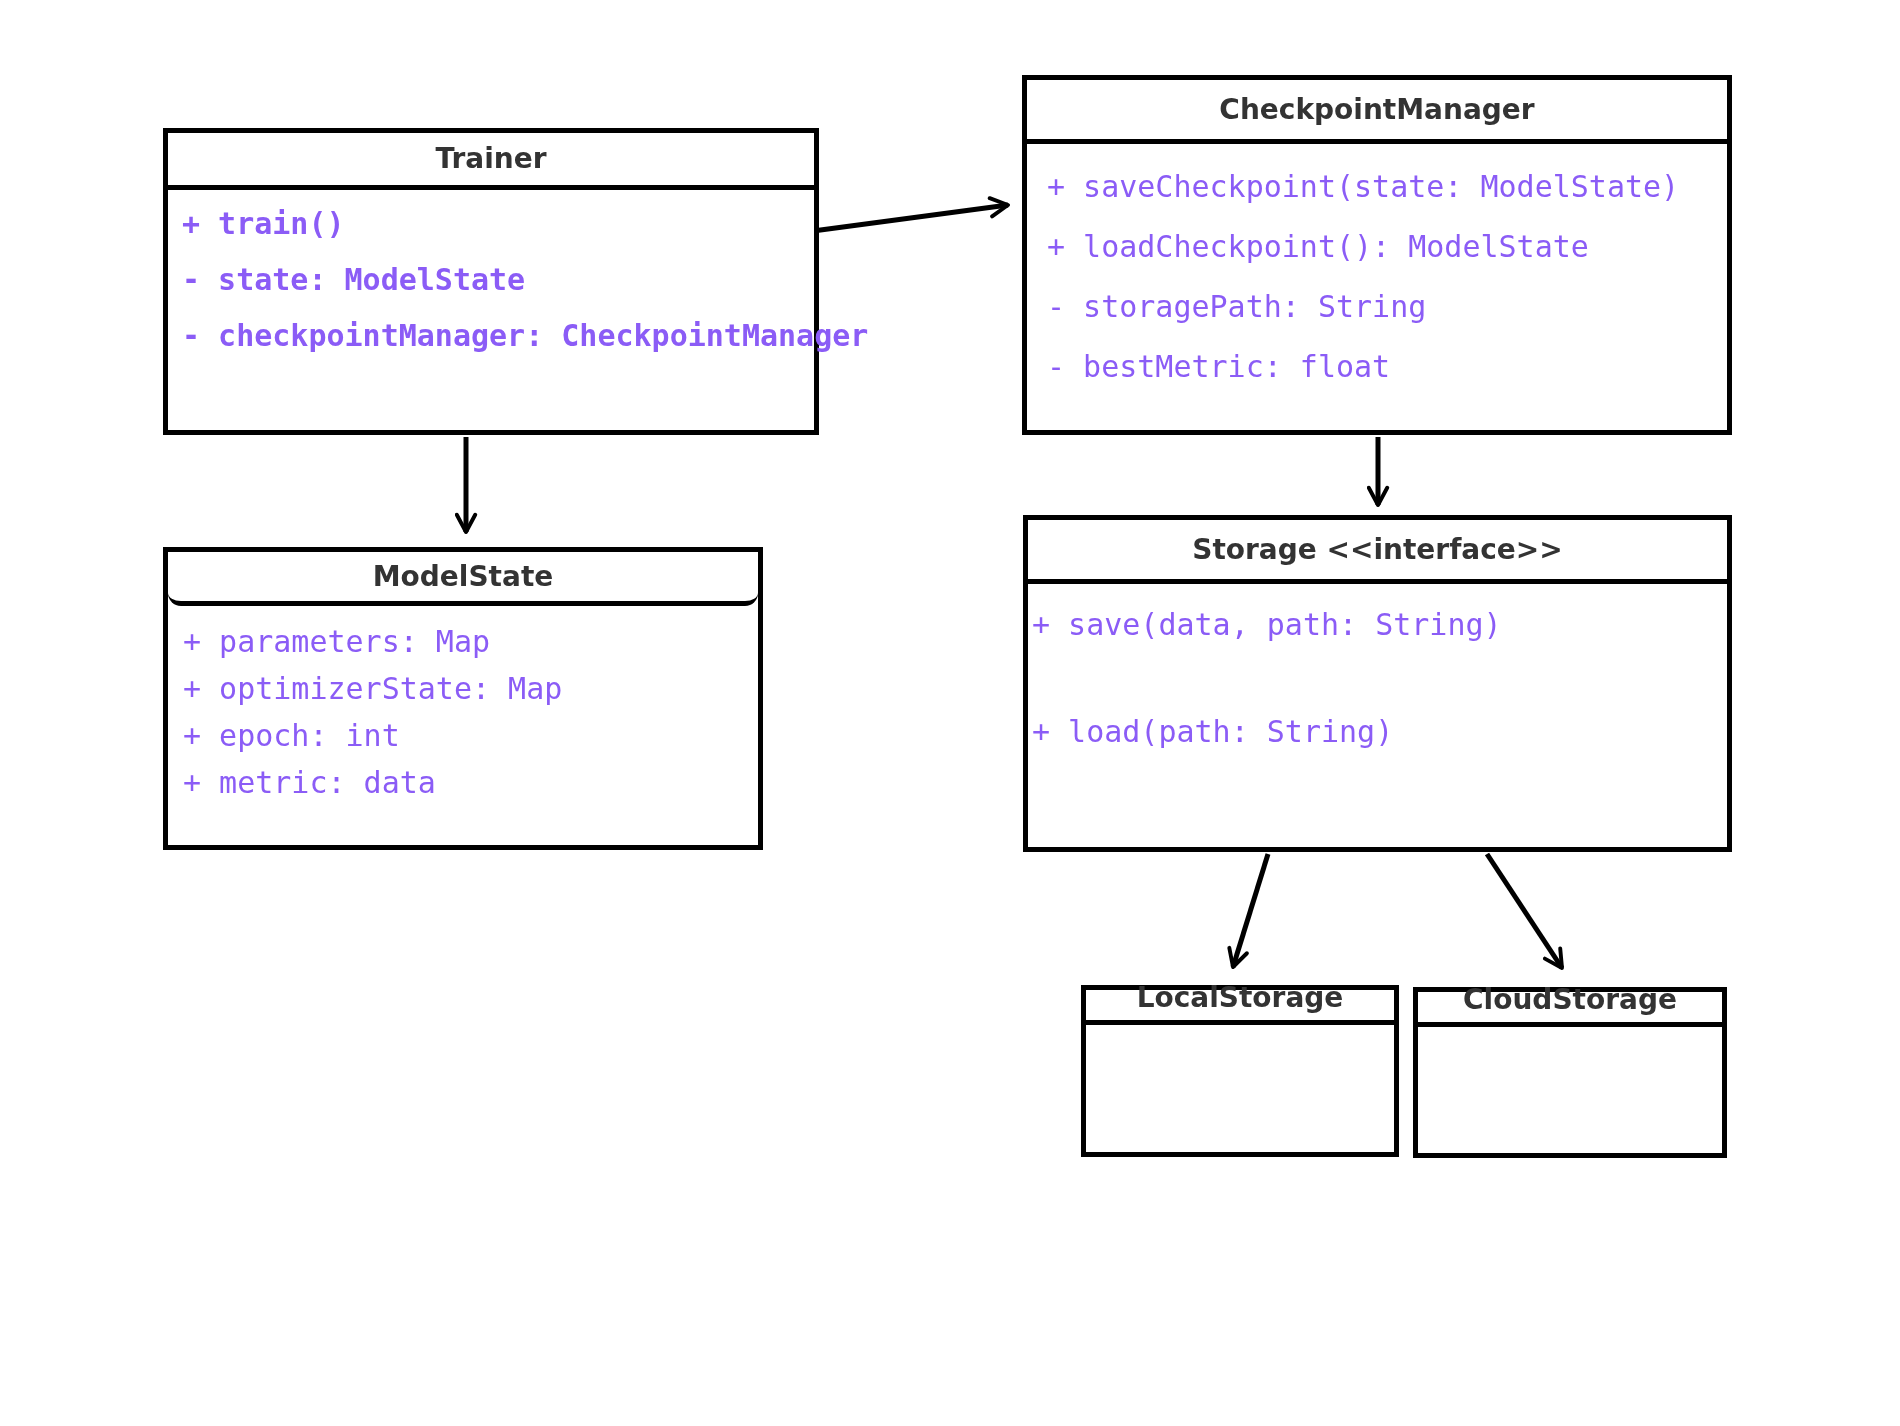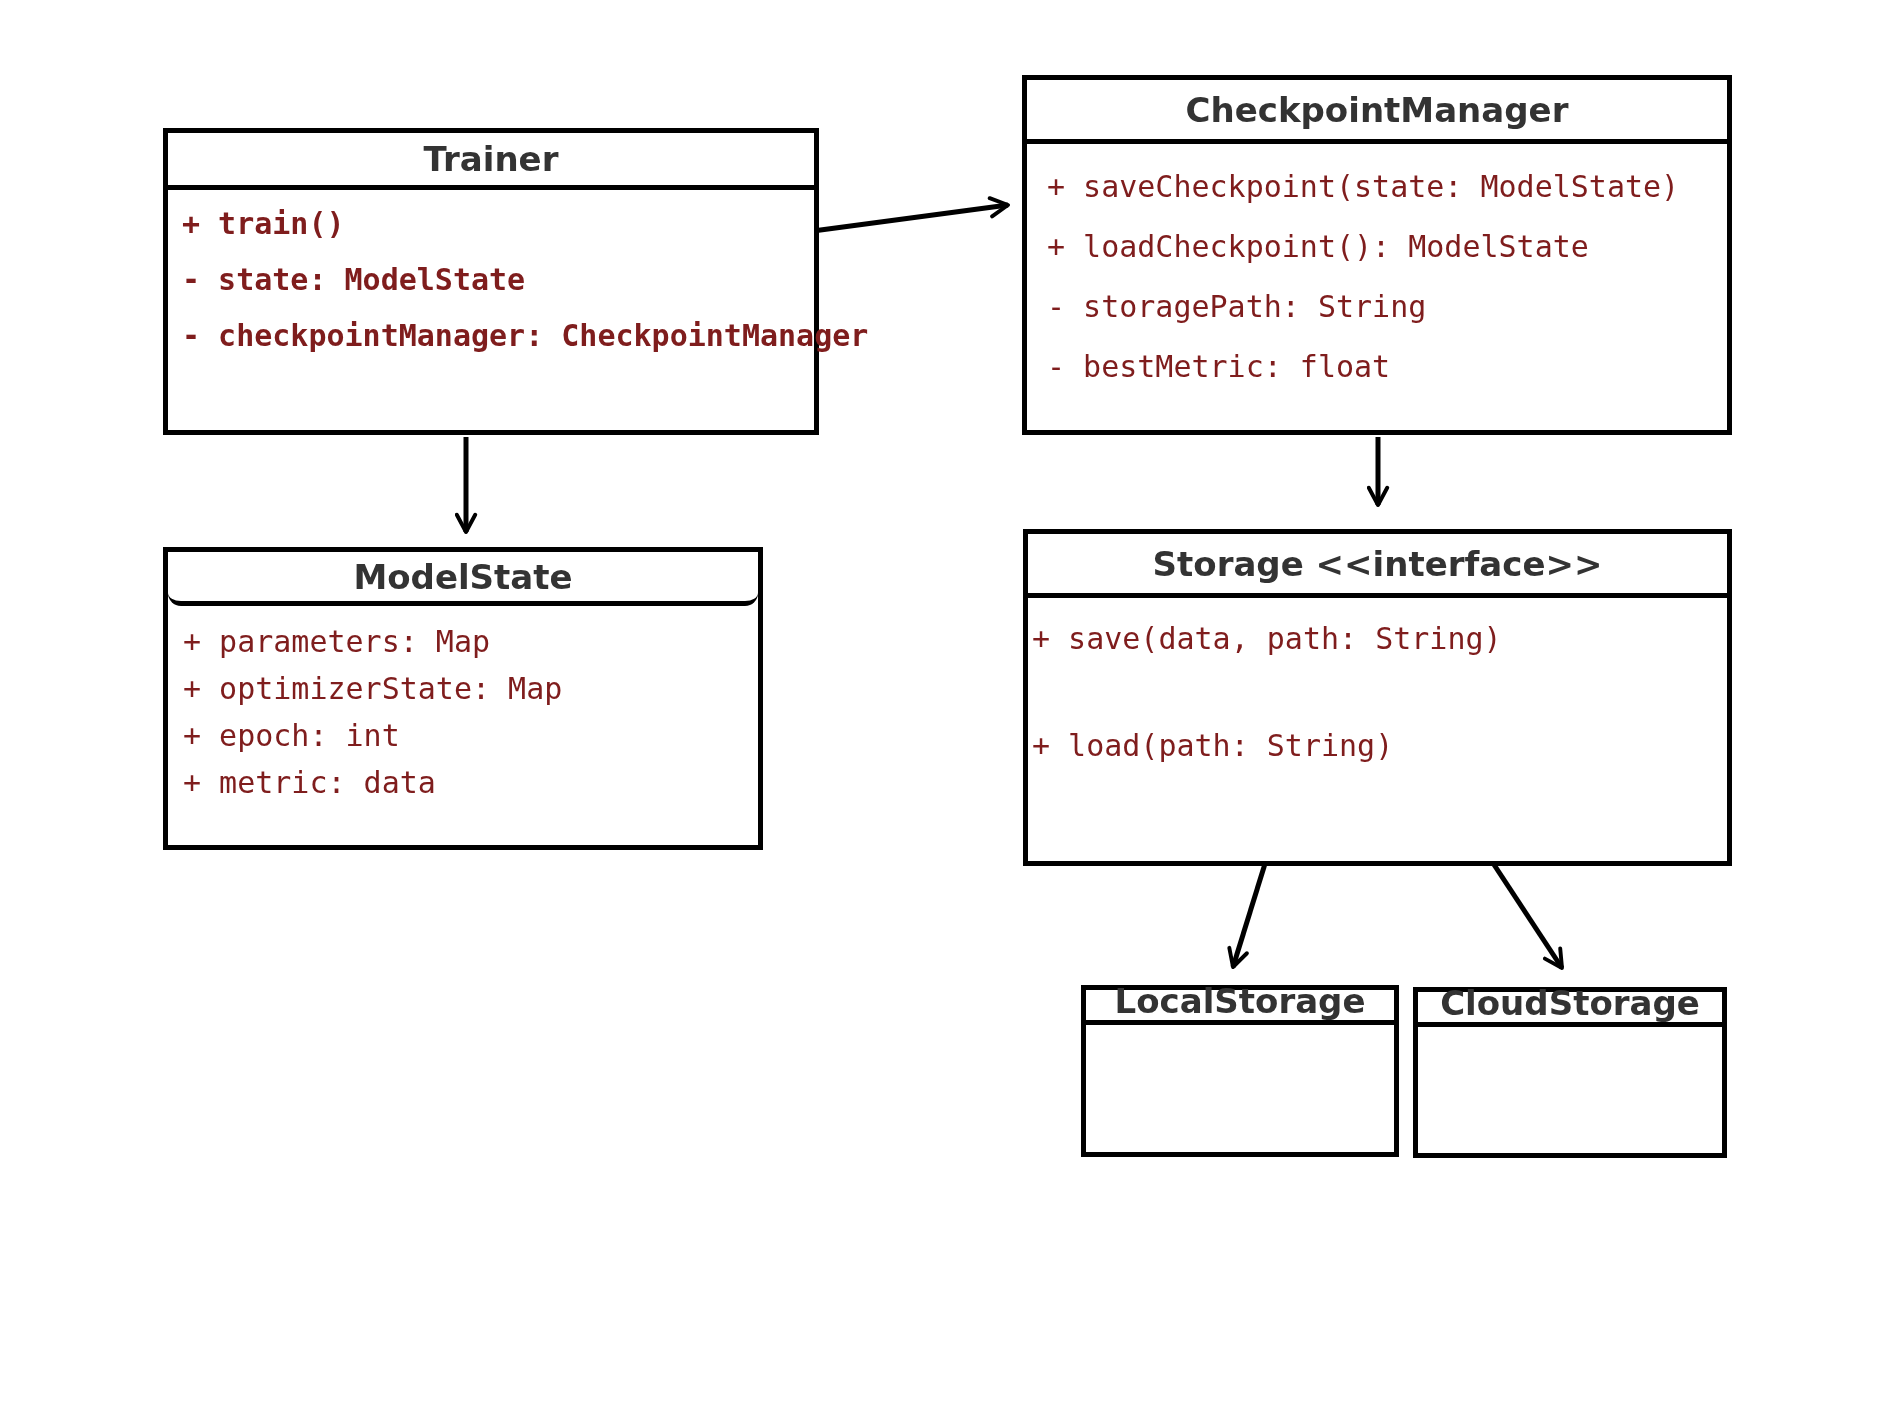--- a/index.html
+++ b/index.html
@@ -26,32 +26,32 @@
   .uml-header {
     position: relative;
     box-sizing: border-box;
     border-bottom: 5px solid #000000;
     display: flex;
     align-items: center;
     justify-content: center;
   }
   .uml-title {
     font-weight: bold;
-    font-size: 34px;
+    font-size: 28px;
     color: #333333;
     white-space: nowrap;
     line-height: 1;
   }
   .uml-members {
     list-style: none;
     margin: 0;
     padding: 0;
     font-family: "DejaVu Sans Mono", monospace;
     font-size: 30px;
-    color: #7f1d1d;
+    color: #8b5cf6;
   }
   .uml-members li { white-space: nowrap; }
 
   
   .box-trainer { left: 163px; top: 128px; width: 656px; height: 307px; }
   .box-trainer .uml-header { height: 57px; }
   .box-trainer .uml-members { padding: 6px 0 0 14px; font-weight: bold; }
   .box-trainer .uml-members li { line-height: 56px; }
 
   
@@ -60,21 +60,21 @@
   .box-checkpoint-manager .uml-members { padding: 13px 0 0 20px; }
   .box-checkpoint-manager .uml-members li { line-height: 60px; }
 
   
   .box-model-state { left: 163px; top: 547px; width: 600px; height: 303px; }
   .box-model-state .uml-header { height: 54px; border-radius: 13px; }
   .box-model-state .uml-members { padding: 12px 0 0 15px; }
   .box-model-state .uml-members li { line-height: 47px; }
 
   
-  .box-storage { left: 1023px; top: 529px; width: 709px; height: 337px; }
+  .box-storage { left: 1023px; top: 515px; width: 709px; height: 337px; }
   .box-storage .uml-header { height: 64px; }
   .box-storage .uml-members { padding: 11px 0 0 4px; }
   .box-storage .uml-members li { line-height: 60px; }
   .box-storage .uml-members li:first-child { margin-bottom: 47px; }
 
   
   .box-local-storage { left: 1060px; top: 985px; width: 318px; height: 172px; margin-left: 21px; }
   .box-cloud-storage { left: 1413px; top: 987px; width: 314px; height: 171px; }
   .box-local-storage .uml-header,
   .box-cloud-storage .uml-header { height: 35px; }

